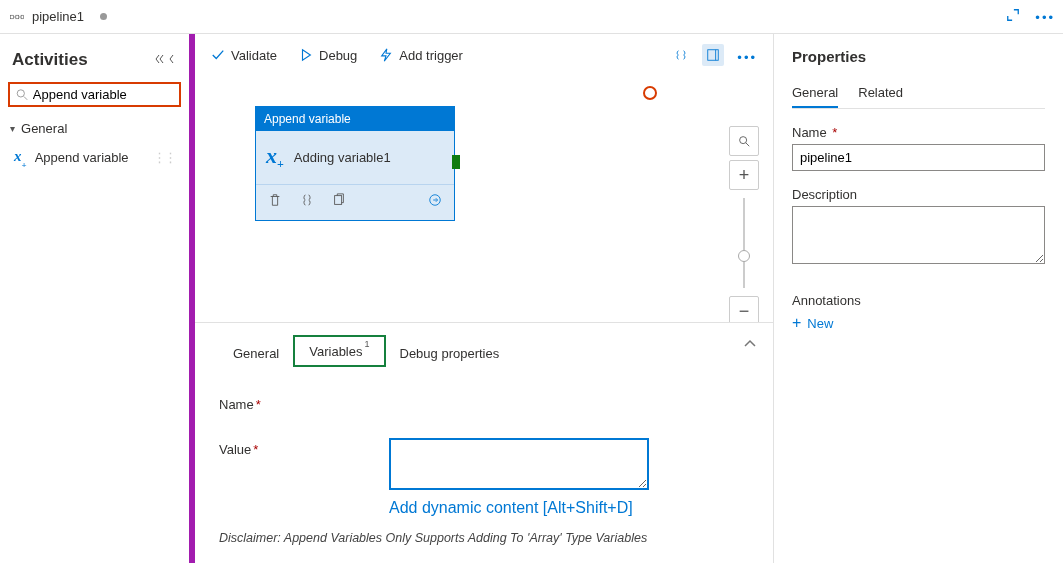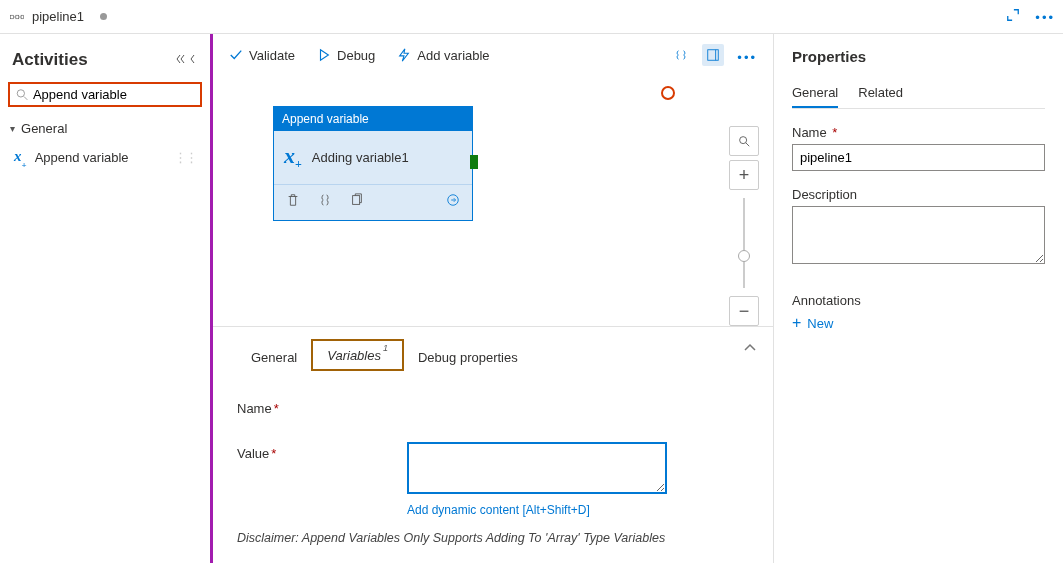--- a/index.html
+++ b/index.html
@@ -33,22 +33,22 @@
   .topbar .spacer { flex: 1; }
   .topbar .right-icons span {
     margin-left: 12px; cursor: pointer; color: #0078d4;
   }
 
   .main {
     display: flex;
     height: calc(100% - 34px);
   }
   .sidebar {
-    width: 213px;
-    border-right: 3px solid #a21caf;
+    width: 195px;
+    border-right: 6px solid #a21caf;
     padding: 8px 6px;
   }
   .activities-header {
     display:flex; align-items:center; justify-content:space-between;
     font-size: 17px; font-weight: 600;
     padding: 8px 6px;
   }
   .chevrons { font-size: 12px; color:#555; }
   .search-box {
     display:flex; align-items:center;
@@ -159,38 +159,38 @@
     position:relative;
   }
   .collapse-caret {
     position:absolute; right:16px; top:14px; color:#777; cursor:pointer;
   }
   .btabs-row { display:flex; gap:0; align-items:flex-end; }
   .btab {
     padding:6px 14px; cursor:pointer; position:relative;
   }
   .btab.active { border-bottom:2px solid #0078d4; }
-  .btab.highlighted { border:2px solid #a16207;font-style:italic; }
+  .btab.highlighted { border:2px solid #15803d; }
   .btab sup { color:#555; font-size:9px; position:relative; top:-4px; margin-left:2px; }
   .field-row {
     display:flex; align-items:flex-start; margin-top:26px;
   }
   .field-label { width:170px; padding-top:4px; }
   .req { color:#a80000; margin-left:2px; }
   .select-box {
     width:260px; border:2px solid #d83b01;
     padding:6px 8px; display:flex; justify-content:space-between; align-items:center;
     cursor:pointer;
   }
   .textarea-box {
     width:260px; height:52px;
     border:2px solid #0078d4; resize:both;
     padding:4px 6px; font-family:inherit; font-size:13px;
   }
-  .dyn-link { color:#0078d4; font-size:12px; margin-top:6px; display:block; cursor:pointer; }
+  .dyn-link { color:#0078d4; font-size:16px; margin-top:6px; display:block; cursor:pointer; }
   .disclaimer { font-style:italic; color:#444; margin-top:14px; font-size:12.5px; }
 
   .rightpane {
     width:290px; border-left:1px solid #e1e1e1;
     padding: 14px 18px;
   }
   .rp-title { font-weight:600; font-size:15px; margin-bottom:14px; }
   .rp-tabs { display:flex; gap:20px; border-bottom:1px solid #e1e1e1; margin-bottom:16px; }
   .rp-tab { padding:6px 0; cursor:pointer; }
   .rp-tab.active { border-bottom:2px solid #0078d4; }
@@ -271,21 +271,21 @@
       <span class="tool-btn">
         <svg viewBox="0 0 16 16">
             <path d="M4 2 L13 8 L4 14 Z" stroke="#0078d4" fill="none" stroke-width="1.3"></path>
           </svg>
         <span>Debug</span>
       </span>
       <span class="tool-btn">
         <svg viewBox="0 0 16 16">
             <path d="M9 1 L3 9 L8 9 L6 15 L13 6 L8 6 Z" stroke="#0078d4" fill="none" stroke-width="1.2"></path>
           </svg>
-        <span>Add variable</span>
+        <span>Add trigger</span>
       </span>
       <span class="spacer"></span>
       <span class="tool-right">
         <span><svg class="icon" viewBox="0 0 16 16">
               <path d="M5 3 C 3 5, 3 7, 5 8 C 3 9, 3 11, 5 13 M11 3 C 13 5, 13 7, 11 8 C 13 9, 13 11, 11 13" stroke="#0078d4" fill="none"></path>
             </svg></span>
         <span class="active-box">
             <svg class="icon" viewBox="0 0 16 16">
               <rect x="2" y="2" width="12" height="12" stroke="#0078d4" fill="none"></rect>
               <line x1="11" y1="2" x2="11" y2="14" stroke="#0078d4"></line>

